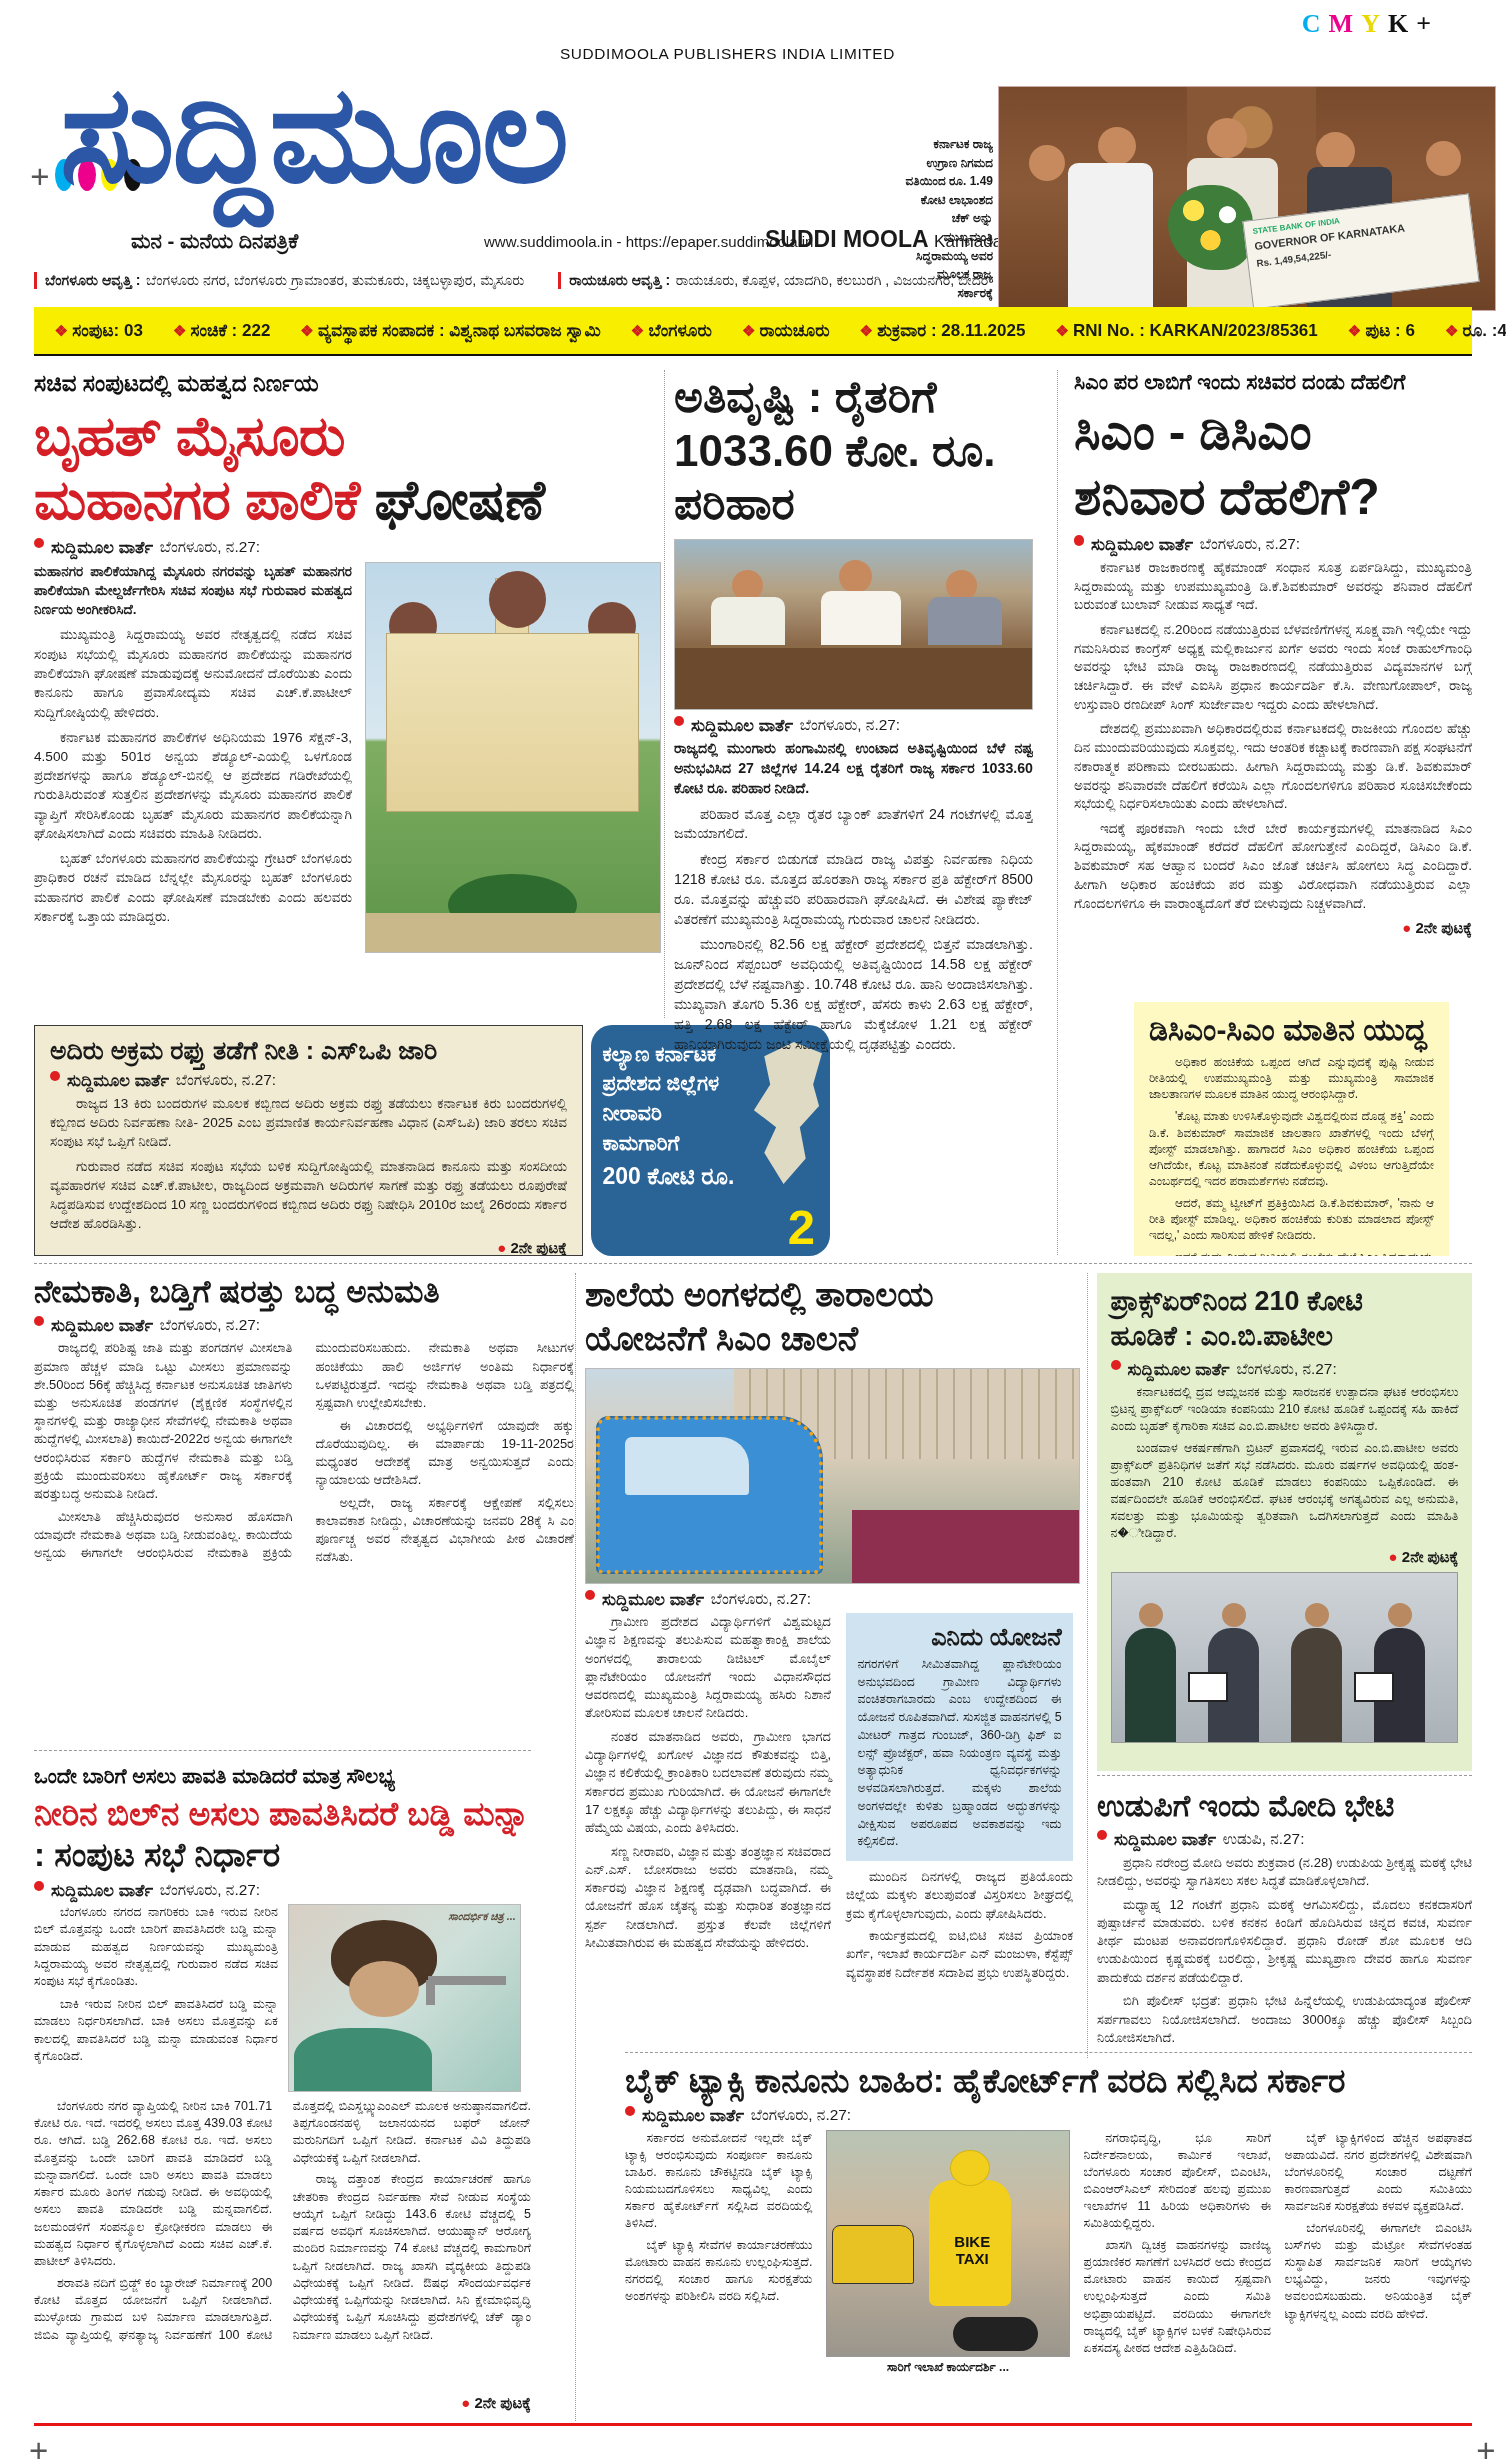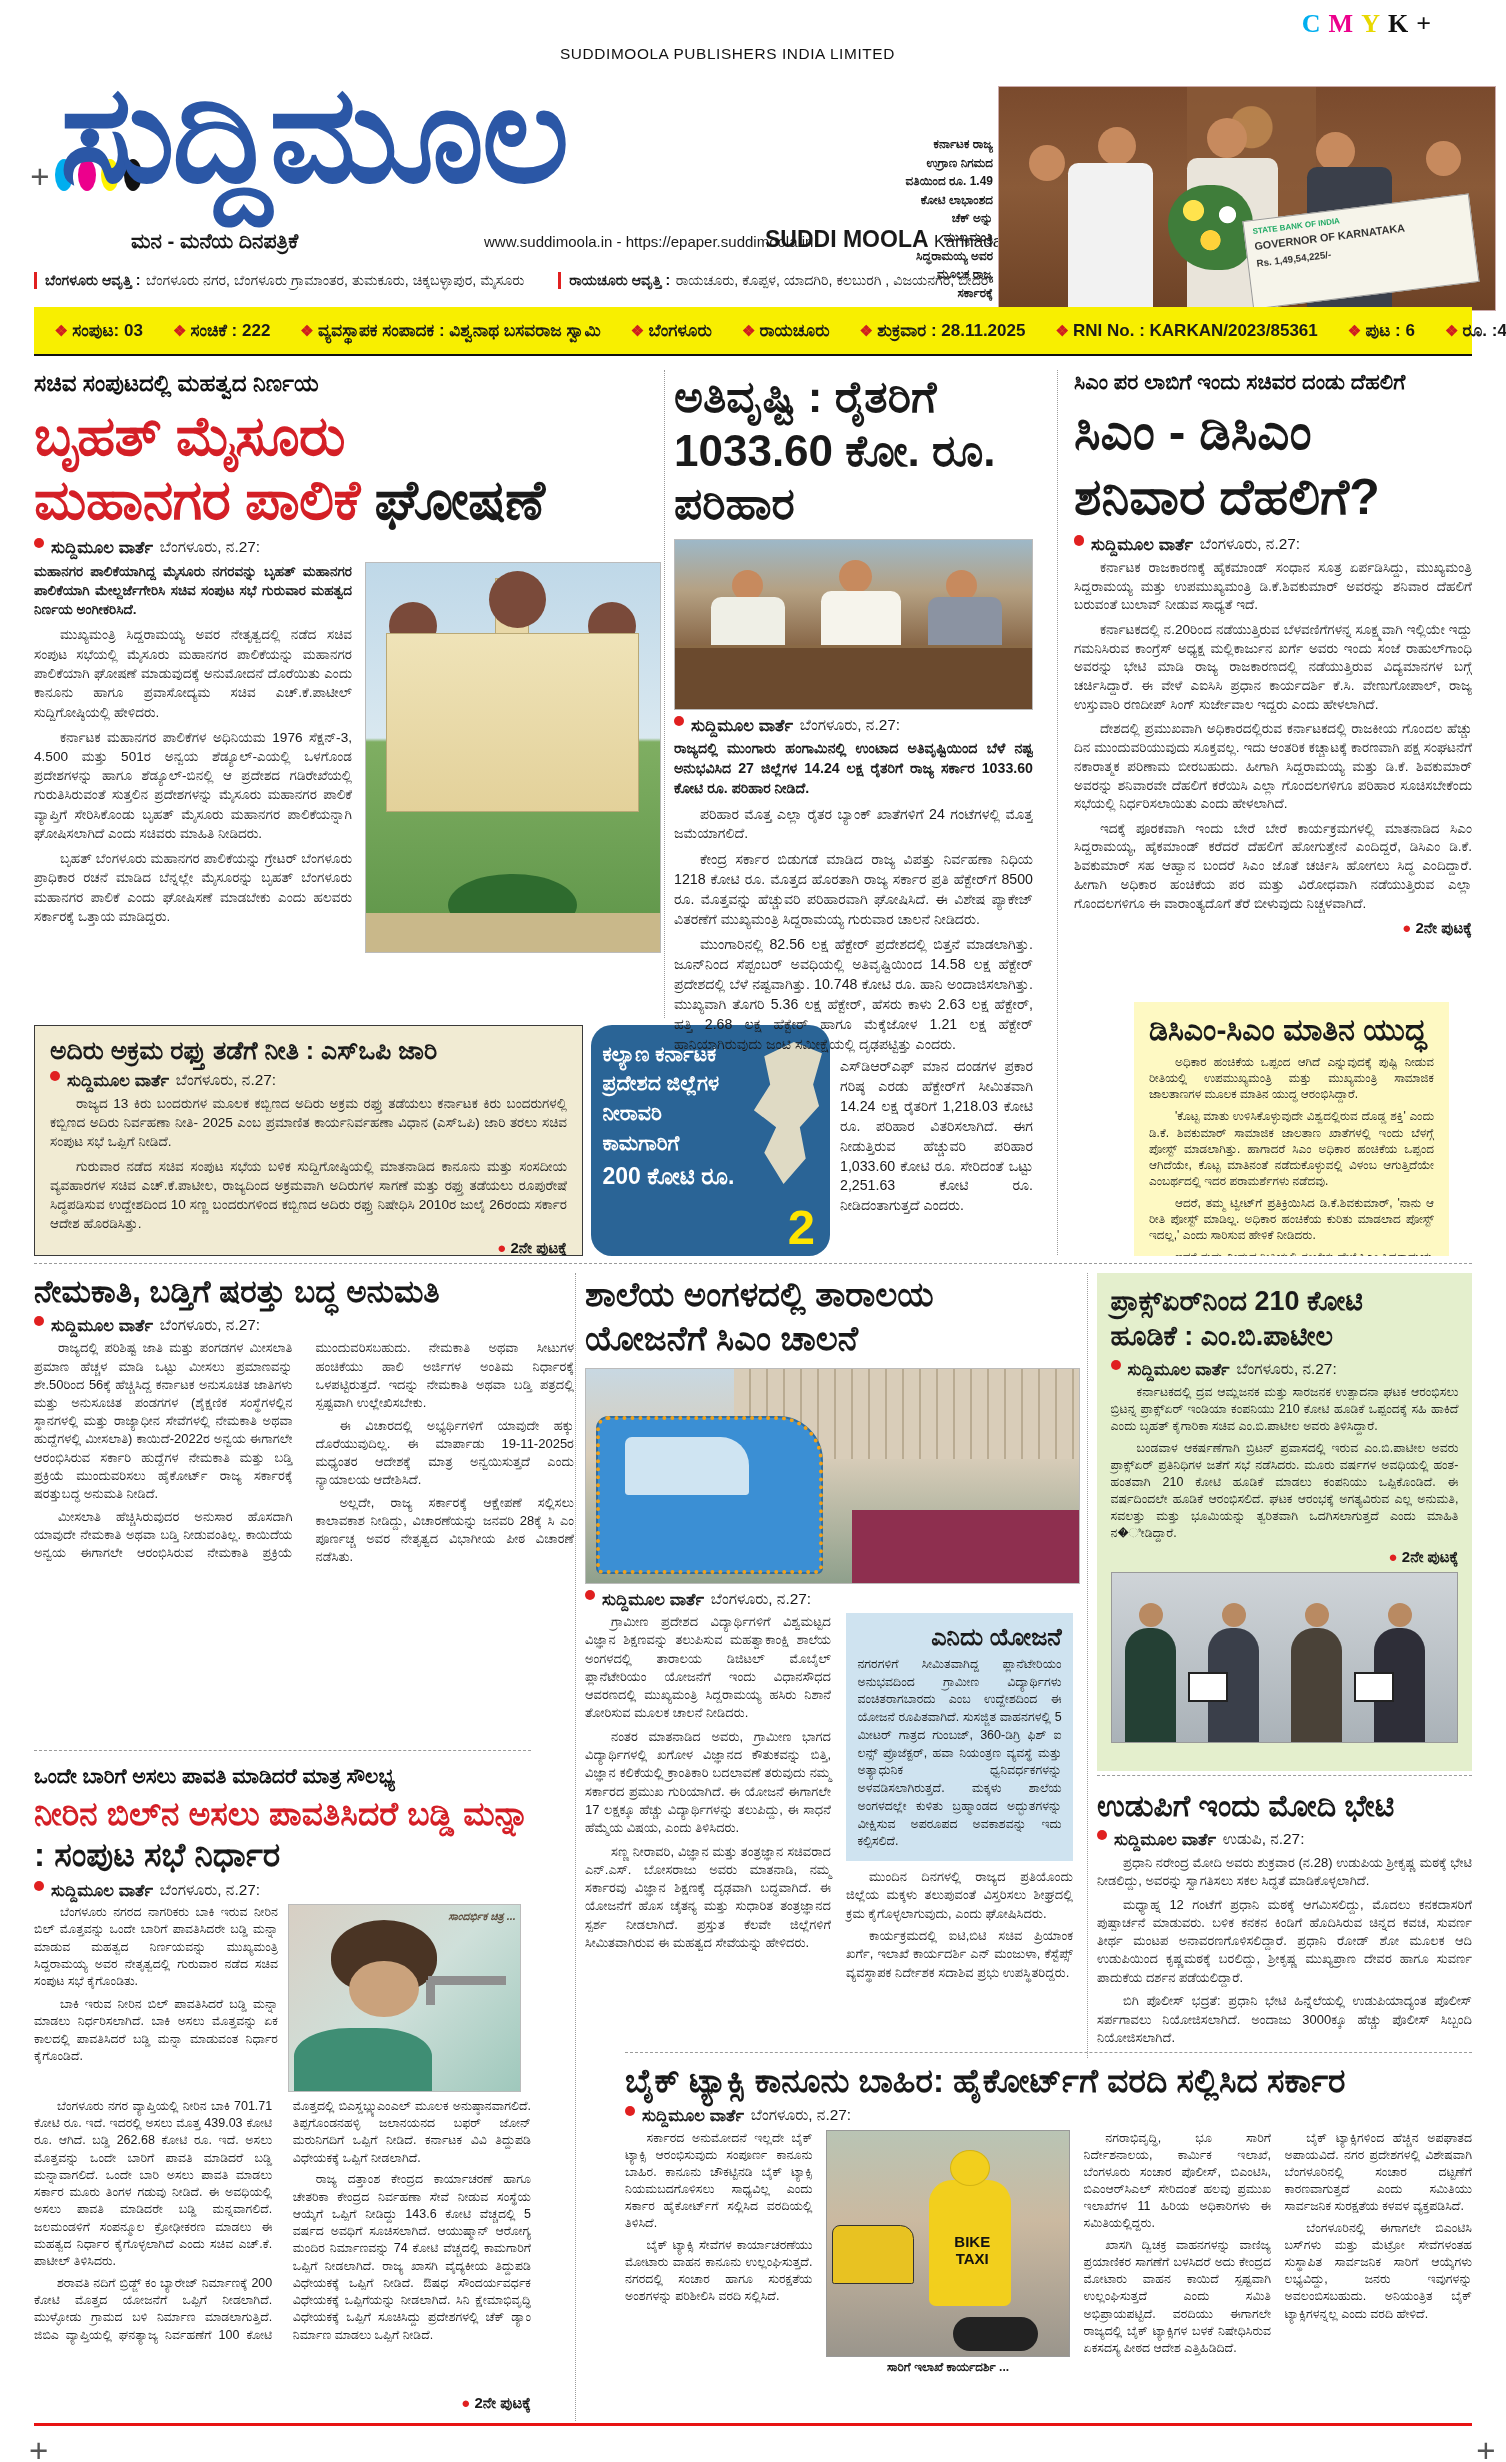--- a/index.html
+++ b/index.html
@@ -305,21 +305,20 @@
       <b>ಸುದ್ದಿಮೂಲ ವಾರ್ತೆ</b>
       <span>ಬೆಂಗಳೂರು, ನ.27:</span>
     </div>
     <div class="bodytxt" style="height:318px; overflow:hidden;">
       <p class="lead">ರಾಜ್ಯದಲ್ಲಿ ಮುಂಗಾರು ಹಂಗಾಮಿನಲ್ಲಿ ಉಂಟಾದ ಅತಿವೃಷ್ಟಿಯಿಂದ ಬೆಳೆ ನಷ್ಟ ಅನುಭವಿಸಿದ 27 ಜಿಲ್ಲೆಗಳ 14.24 ಲಕ್ಷ ರೈತರಿಗೆ ರಾಜ್ಯ ಸರ್ಕಾರ 1033.60 ಕೋಟಿ ರೂ. ಪರಿಹಾರ ನೀಡಿದೆ.</p>
       <p>ಪರಿಹಾರ ಮೊತ್ತ ಎಲ್ಲಾ ರೈತರ ಬ್ಯಾಂಕ್ ಖಾತೆಗಳಿಗೆ 24 ಗಂಟೆಗಳಲ್ಲಿ ಮೊತ್ತ ಜಮೆಯಾಗಲಿದೆ.</p>
       <p>ಕೇಂದ್ರ ಸರ್ಕಾರ ಬಿಡುಗಡೆ ಮಾಡಿದ ರಾಜ್ಯ ವಿಪತ್ತು ನಿರ್ವಹಣಾ ನಿಧಿಯ 1218 ಕೋಟಿ ರೂ. ಮೊತ್ತದ ಹೊರತಾಗಿ ರಾಜ್ಯ ಸರ್ಕಾರ ಪ್ರತಿ ಹೆಕ್ಟೇರ್‌ಗೆ 8500 ರೂ. ಮೊತ್ತವನ್ನು ಹೆಚ್ಚುವರಿ ಪರಿಹಾರವಾಗಿ ಘೋಷಿಸಿದೆ. ಈ ವಿಶೇಷ ಪ್ಯಾಕೇಜ್ ವಿತರಣೆಗೆ ಮುಖ್ಯಮಂತ್ರಿ ಸಿದ್ದರಾಮಯ್ಯ ಗುರುವಾರ ಚಾಲನೆ ನೀಡಿದರು.</p>
       <p>ಮುಂಗಾರಿನಲ್ಲಿ 82.56 ಲಕ್ಷ ಹೆಕ್ಟೇರ್ ಪ್ರದೇಶದಲ್ಲಿ ಬಿತ್ತನೆ ಮಾಡಲಾಗಿತ್ತು. ಜೂನ್‌ನಿಂದ ಸೆಪ್ಟಂಬರ್ ಅವಧಿಯಲ್ಲಿ ಅತಿವೃಷ್ಟಿಯಿಂದ 14.58 ಲಕ್ಷ ಹೆಕ್ಟೇರ್ ಪ್ರದೇಶದಲ್ಲಿ ಬೆಳೆ ನಷ್ಟವಾಗಿತ್ತು. 10.748 ಕೋಟಿ ರೂ. ಹಾನಿ ಅಂದಾಜಿಸಲಾಗಿತ್ತು. ಮುಖ್ಯವಾಗಿ ತೊಗರಿ 5.36 ಲಕ್ಷ ಹೆಕ್ಟೇರ್, ಹೆಸರು ಕಾಳು 2.63 ಲಕ್ಷ ಹೆಕ್ಟೇರ್, ಹತ್ತಿ 2.68 ಲಕ್ಷ ಹೆಕ್ಟೇರ್ ಹಾಗೂ ಮೆಕ್ಕೆಜೋಳ 1.21 ಲಕ್ಷ ಹೆಕ್ಟೇರ್ ಹಾನಿಯಾಗಿರುವುದು ಜಂಟಿ ಸಮೀಕ್ಷೆಯಲ್ಲಿ ದೃಢಪಟ್ಟಿತ್ತು ಎಂದರು.</p>
       <p></p>
     </div>
-    <div class="rain-tail">ಎಸ್‌ಡಿಆರ್‌ಎಫ್ ಮಾನ ದಂಡಗಳ ಪ್ರಕಾರ ಗರಿಷ್ಠ ಎರಡು ಹೆಕ್ಟೇರ್‌ಗೆ ಸೀಮಿತವಾಗಿ 14.24 ಲಕ್ಷ ರೈತರಿಗೆ 1,218.03 ಕೋಟಿ ರೂ. ಪರಿಹಾರ ವಿತರಿಸಲಾಗಿದೆ. ಈಗ ನೀಡುತ್ತಿರುವ ಹೆಚ್ಚುವರಿ ಪರಿಹಾರ 1,033.60 ಕೋಟಿ ರೂ. ಸೇರಿದಂತೆ ಒಟ್ಟು 2,251.63 ಕೋಟಿ ರೂ. ನೀಡಿದಂತಾಗುತ್ತದೆ ಎಂದರು.</div>
   </div>
 
   <div class="cmdcm-art">
     <div class="kicker">ಸಿಎಂ ಪರ ಲಾಬಿಗೆ ಇಂದು ಸಚಿವರ ದಂಡು ದೆಹಲಿಗೆ</div>
     <div class="cmdcm-hl">
       <span>ಸಿಎಂ - ಡಿಸಿಎಂ</span><br>
       <span>ಶನಿವಾರ ದೆಹಲಿಗೆ?</span>
     </div>
     <div class="byline">
       <span class="rdot"></span>

